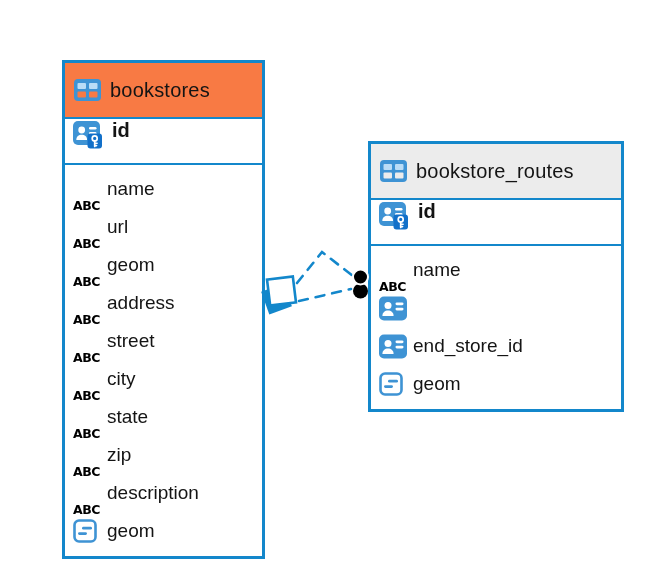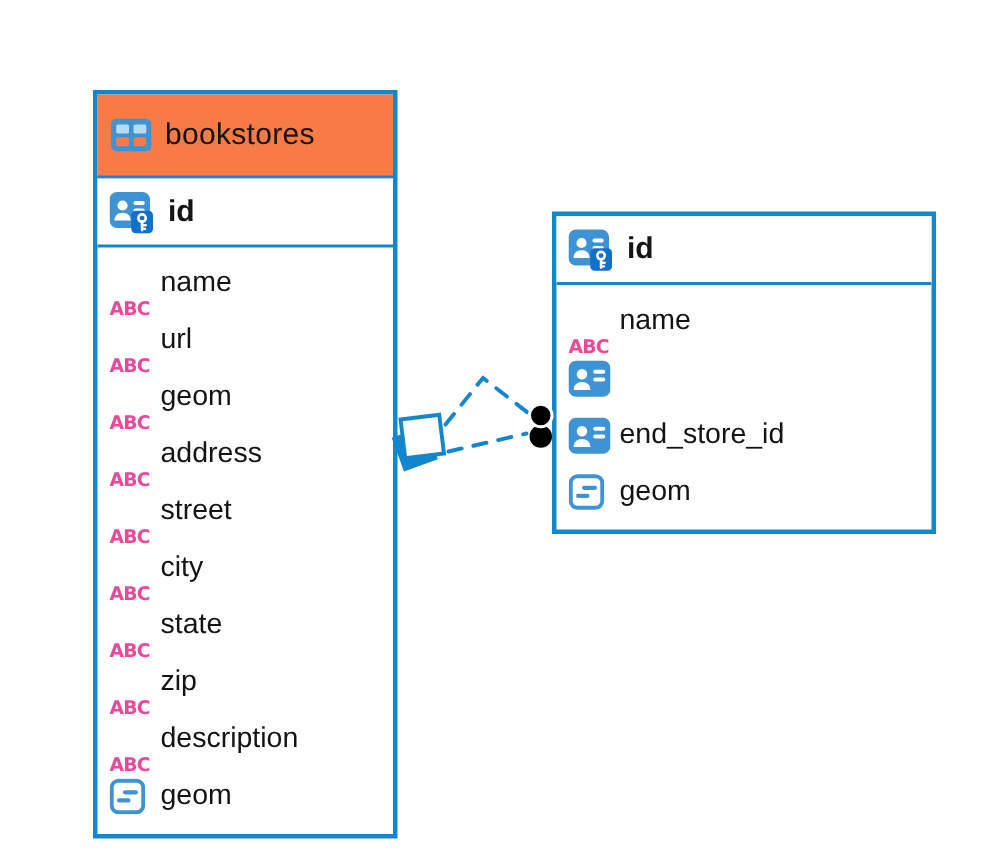--- a/index.html
+++ b/index.html
@@ -14,29 +14,29 @@
   #table-bookstores{left:62px;top:60px;width:203px;}
   #table-bookstore-routes{left:368px;top:141px;width:256px;}
   .tbl-header{
     display:flex;align-items:center;height:56px;padding:0 8px 0 9px;
     border-bottom:2px solid #1387cb;box-sizing:border-box;
   }
   .tbl-header.orange{background:#f87a44;}
   .tbl-header.gray{background:#ececec;}
   .tbl-title{font-size:20px;margin-left:9px;white-space:nowrap;letter-spacing:0.2px;}
   .pk-row{
-    display:flex;align-items:center;height:46px;padding:0 8px;
+    display:flex;height:46px;padding:0 8px;
     border-bottom:2px solid #1387cb;box-sizing:border-box;background:#fff;
   }
   .pk-label{font-size:20px;font-weight:bold;margin-left:8px;}
   .cols{padding:5px 0 6px 0;}
   .col-row{display:flex;align-items:center;height:38px;padding:0 8px;}
   .col-icon{width:34px;min-width:34px;display:flex;align-items:center;}
   .abc-glyph{
-    font-size:12.5px;font-weight:bold;color:#ec4899;letter-spacing:-0.5px;
+    font-size:12.5px;font-weight:bold;color:#000000;letter-spacing:-0.5px;
     font-family:"DejaVu Sans", sans-serif;
     margin-top:32px;
   }
   .col-label{font-size:19px;white-space:nowrap;}
   
   .cell-t{fill:#b9dcf6;}
   .orange-hdr .cell-b{fill:#f87a44;}
   .gray-hdr .cell-b{fill:#ececec;}
   svg{display:block;}
   #wires{position:absolute;left:0;top:0;pointer-events:none;}
@@ -135,20 +135,30 @@
             <rect x="9" y="7.8" width="10" height="2.8" rx="1.4" fill="#3e93d4"></rect>
             <rect x="5" y="13.2" width="9" height="2.8" rx="1.4" fill="#3e93d4"></rect>
           </svg>
         </span>
         <span class="col-label">geom</span>
       </div>
     </div>
   </div>
 
   <div class="erd-table" id="table-bookstore-routes">
+    <div class="tbl-header gray">
+      <svg class="gray-hdr" width="27" height="22" viewBox="0 0 27 22">
+        <rect width="27" height="22" rx="4" fill="#3e93d4"></rect>
+        <rect x="3.5" y="4" width="8.5" height="6" rx="1" class="cell-t"></rect>
+        <rect x="15" y="4" width="8.5" height="6" rx="1" class="cell-t"></rect>
+        <rect x="3.5" y="12.5" width="8.5" height="6" rx="1" class="cell-b"></rect>
+        <rect x="15" y="12.5" width="8.5" height="6" rx="1" class="cell-b"></rect>
+      </svg>
+      <span class="tbl-title">bookstore_routes</span>
+    </div>
     <div class="pk-row">
       <svg width="31" height="31" viewBox="0 0 31 31">
         <rect x="0" y="2" width="27" height="24" rx="5" fill="#3e93d4"></rect>
         <circle cx="8.7" cy="11" r="3.4" fill="#ffffff"></circle>
         <path d="M3.3 21 c0-3.4 2.4-5.2 5.4-5.2 s5.4 1.8 5.4 5.2 z" fill="#ffffff"></path>
         <rect x="16" y="8" width="7.5" height="2.6" rx="1.3" fill="#ffffff"></rect>
         <rect x="16" y="13" width="7.5" height="2.6" rx="1.3" fill="#ffffff"></rect>
         <rect x="14.5" y="14.5" width="14.5" height="15" rx="3" fill="#1270c9"></rect>
         <circle cx="21.7" cy="19.4" r="2.5" fill="none" stroke="#ffffff" stroke-width="1.7"></circle>
         <line x1="21.7" y1="21.9" x2="21.7" y2="27.4" stroke="#ffffff" stroke-width="1.7" stroke-linecap="round"></line>

